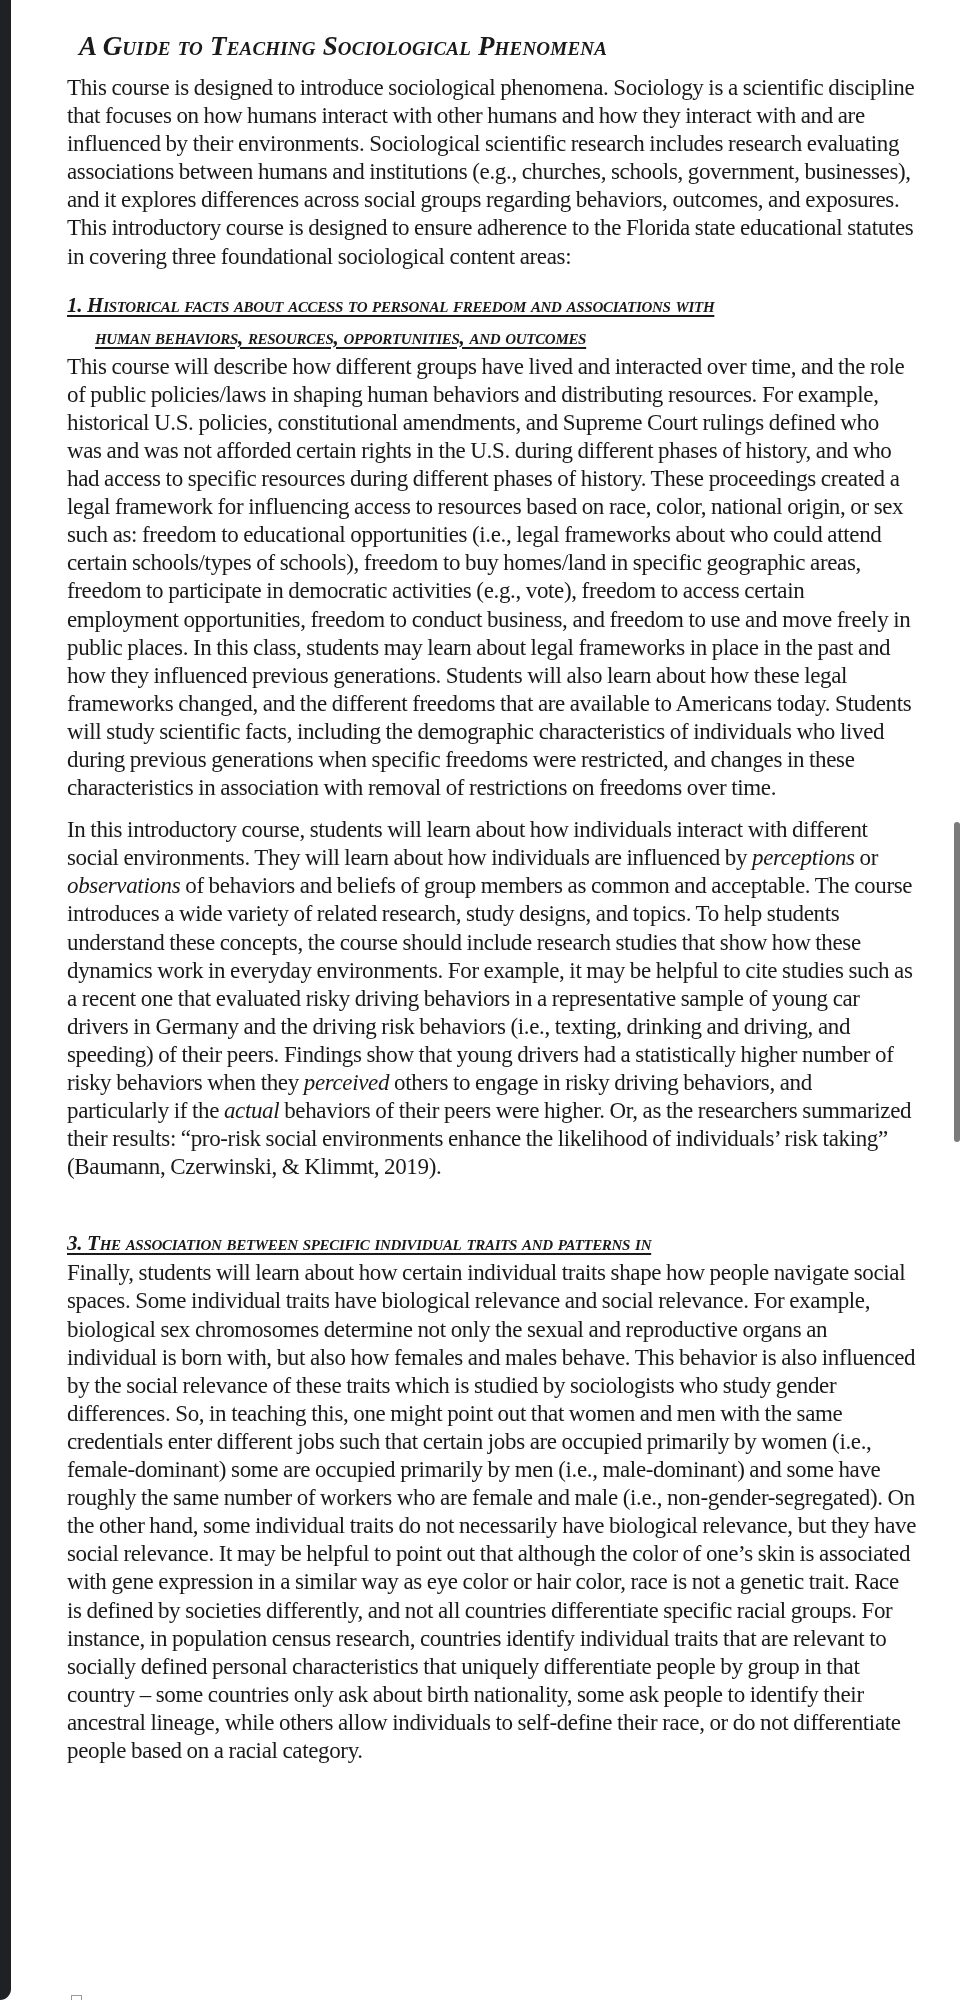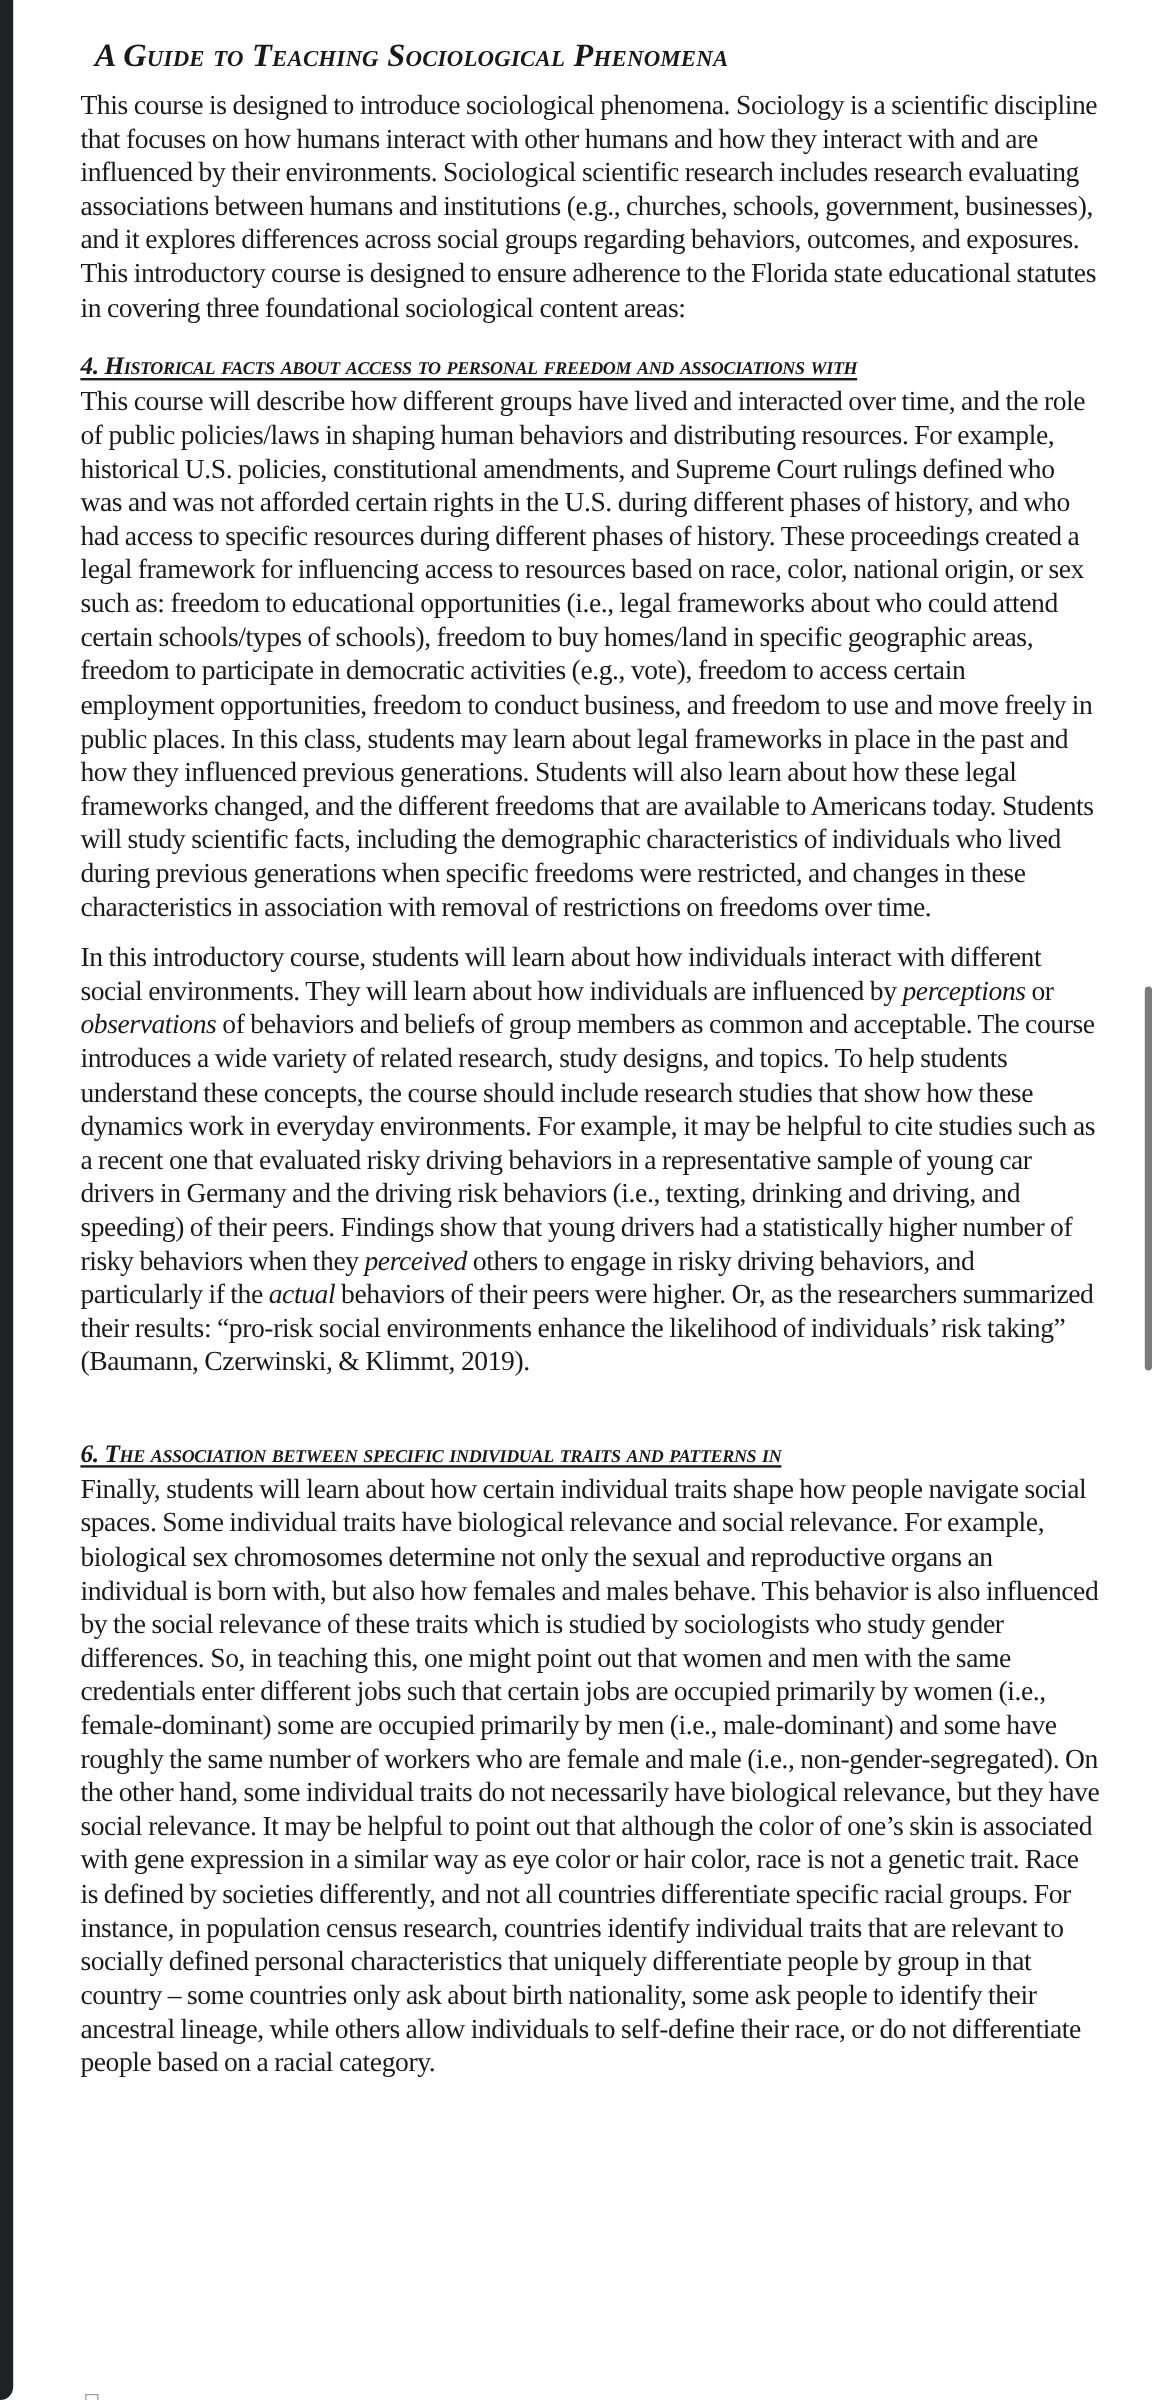--- a/index.html
+++ b/index.html
@@ -98,27 +98,28 @@
 <div class="scrollbar-track">
   <div class="scrollbar-thumb"></div>
 </div>
 
 <div class="page">
   <h1 class="doc-title">A Guide to Teaching Sociological Phenomena</h1>
   <p class="para">This course is designed to introduce sociological phenomena. Sociology is a scientific discipline that focuses on how humans interact with other humans and how they interact with and are influenced by their environments. Sociological scientific research includes research evaluating associations between humans and institutions (e.g., churches, schools, government, businesses), and it explores differences across social groups regarding behaviors, outcomes, and exposures. This introductory course is designed to ensure adherence to the Florida state educational statutes in covering three foundational sociological content areas:</p>
 
   <div class="gap-s1"></div>
   <h2 class="section-heading">
-    <span>4. Historical facts about access to personal freedom and associations with</span>
+    <span>1. Historical facts about access to personal freedom and associations with</span>
+    <span class="line2">human behaviors, resources, opportunities, and outcomes</span>
   </h2>
   <p class="para">This course will describe how different groups have lived and interacted over time, and the role of public policies/laws in shaping human behaviors and distributing resources. For example, historical U.S. policies, constitutional amendments, and Supreme Court rulings defined who was and was not afforded certain rights in the U.S. during different phases of history, and who had access to specific resources during different phases of history. These proceedings created a legal framework for influencing access to resources based on race, color, national origin, or sex such as: freedom to educational opportunities (i.e., legal frameworks about who could attend certain schools/types of schools), freedom to buy homes/land in specific geographic areas, freedom to participate in democratic activities (e.g., vote), freedom to access certain employment opportunities, freedom to conduct business, and freedom to use and move freely in public places. In this class, students may learn about legal frameworks in place in the past and how they influenced previous generations. Students will also learn about how these legal frameworks changed, and the different freedoms that are available to Americans today. Students will study scientific facts, including the demographic characteristics of individuals who lived during previous generations when specific freedoms were restricted, and changes in these characteristics in association with removal of restrictions on freedoms over time.</p>
 
   <div class="gap-s2"></div>
   <p class="para"><span>In this introductory course, students will learn about how individuals interact with different social environments. They will learn about how individuals are influenced by </span><em>perceptions</em><span> or </span><em>observations</em><span> of behaviors and beliefs of group members as common and acceptable. The course introduces a wide variety of related research, study designs, and topics. To help students understand these concepts, the course should include research studies that show how these dynamics work in everyday environments. For example, it may be helpful to cite studies such as a recent one that evaluated risky driving behaviors in a representative sample of young car drivers in Germany and the driving risk behaviors (i.e., texting, drinking and driving, and speeding) of their peers. Findings show that young drivers had a statistically higher number of risky behaviors when they </span><em>perceived</em><span> others to engage in risky driving behaviors, and particularly if the </span><em>actual</em><span> behaviors of their peers were higher. Or, as the researchers summarized their results: “pro-risk social environments enhance the likelihood of individuals’ risk taking” (Baumann, Czerwinski, &amp; Klimmt, 2019).</span></p>
 
   <div class="gap-s3"></div>
   <h2 class="section-heading">
-    <span>6. The association between specific individual traits and patterns in</span>
+    <span>3. The association between specific individual traits and patterns in</span>
   </h2>
   <p class="para">Finally, students will learn about how certain individual traits shape how people navigate social spaces. Some individual traits have biological relevance and social relevance. For example, biological sex chromosomes determine not only the sexual and reproductive organs an individual is born with, but also how females and males behave. This behavior is also influenced by the social relevance of these traits which is studied by sociologists who study gender differences. So, in teaching this, one might point out that women and men with the same credentials enter different jobs such that certain jobs are occupied primarily by women (i.e., female-dominant) some are occupied primarily by men (i.e., male-dominant) and some have roughly the same number of workers who are female and male (i.e., non-gender-segregated). On the other hand, some individual traits do not necessarily have biological relevance, but they have social relevance. It may be helpful to point out that although the color of one’s skin is associated with gene expression in a similar way as eye color or hair color, race is not a genetic trait. Race is defined by societies differently, and not all countries differentiate specific racial groups. For instance, in population census research, countries identify individual traits that are relevant to socially defined personal characteristics that uniquely differentiate people by group in that country – some countries only ask about birth nationality, some ask people to identify their ancestral lineage, while others allow individuals to self-define their race, or do not differentiate people based on a racial category.</p>
 </div>
 
 <div class="tiny-box"></div>
 
 </body></html>

